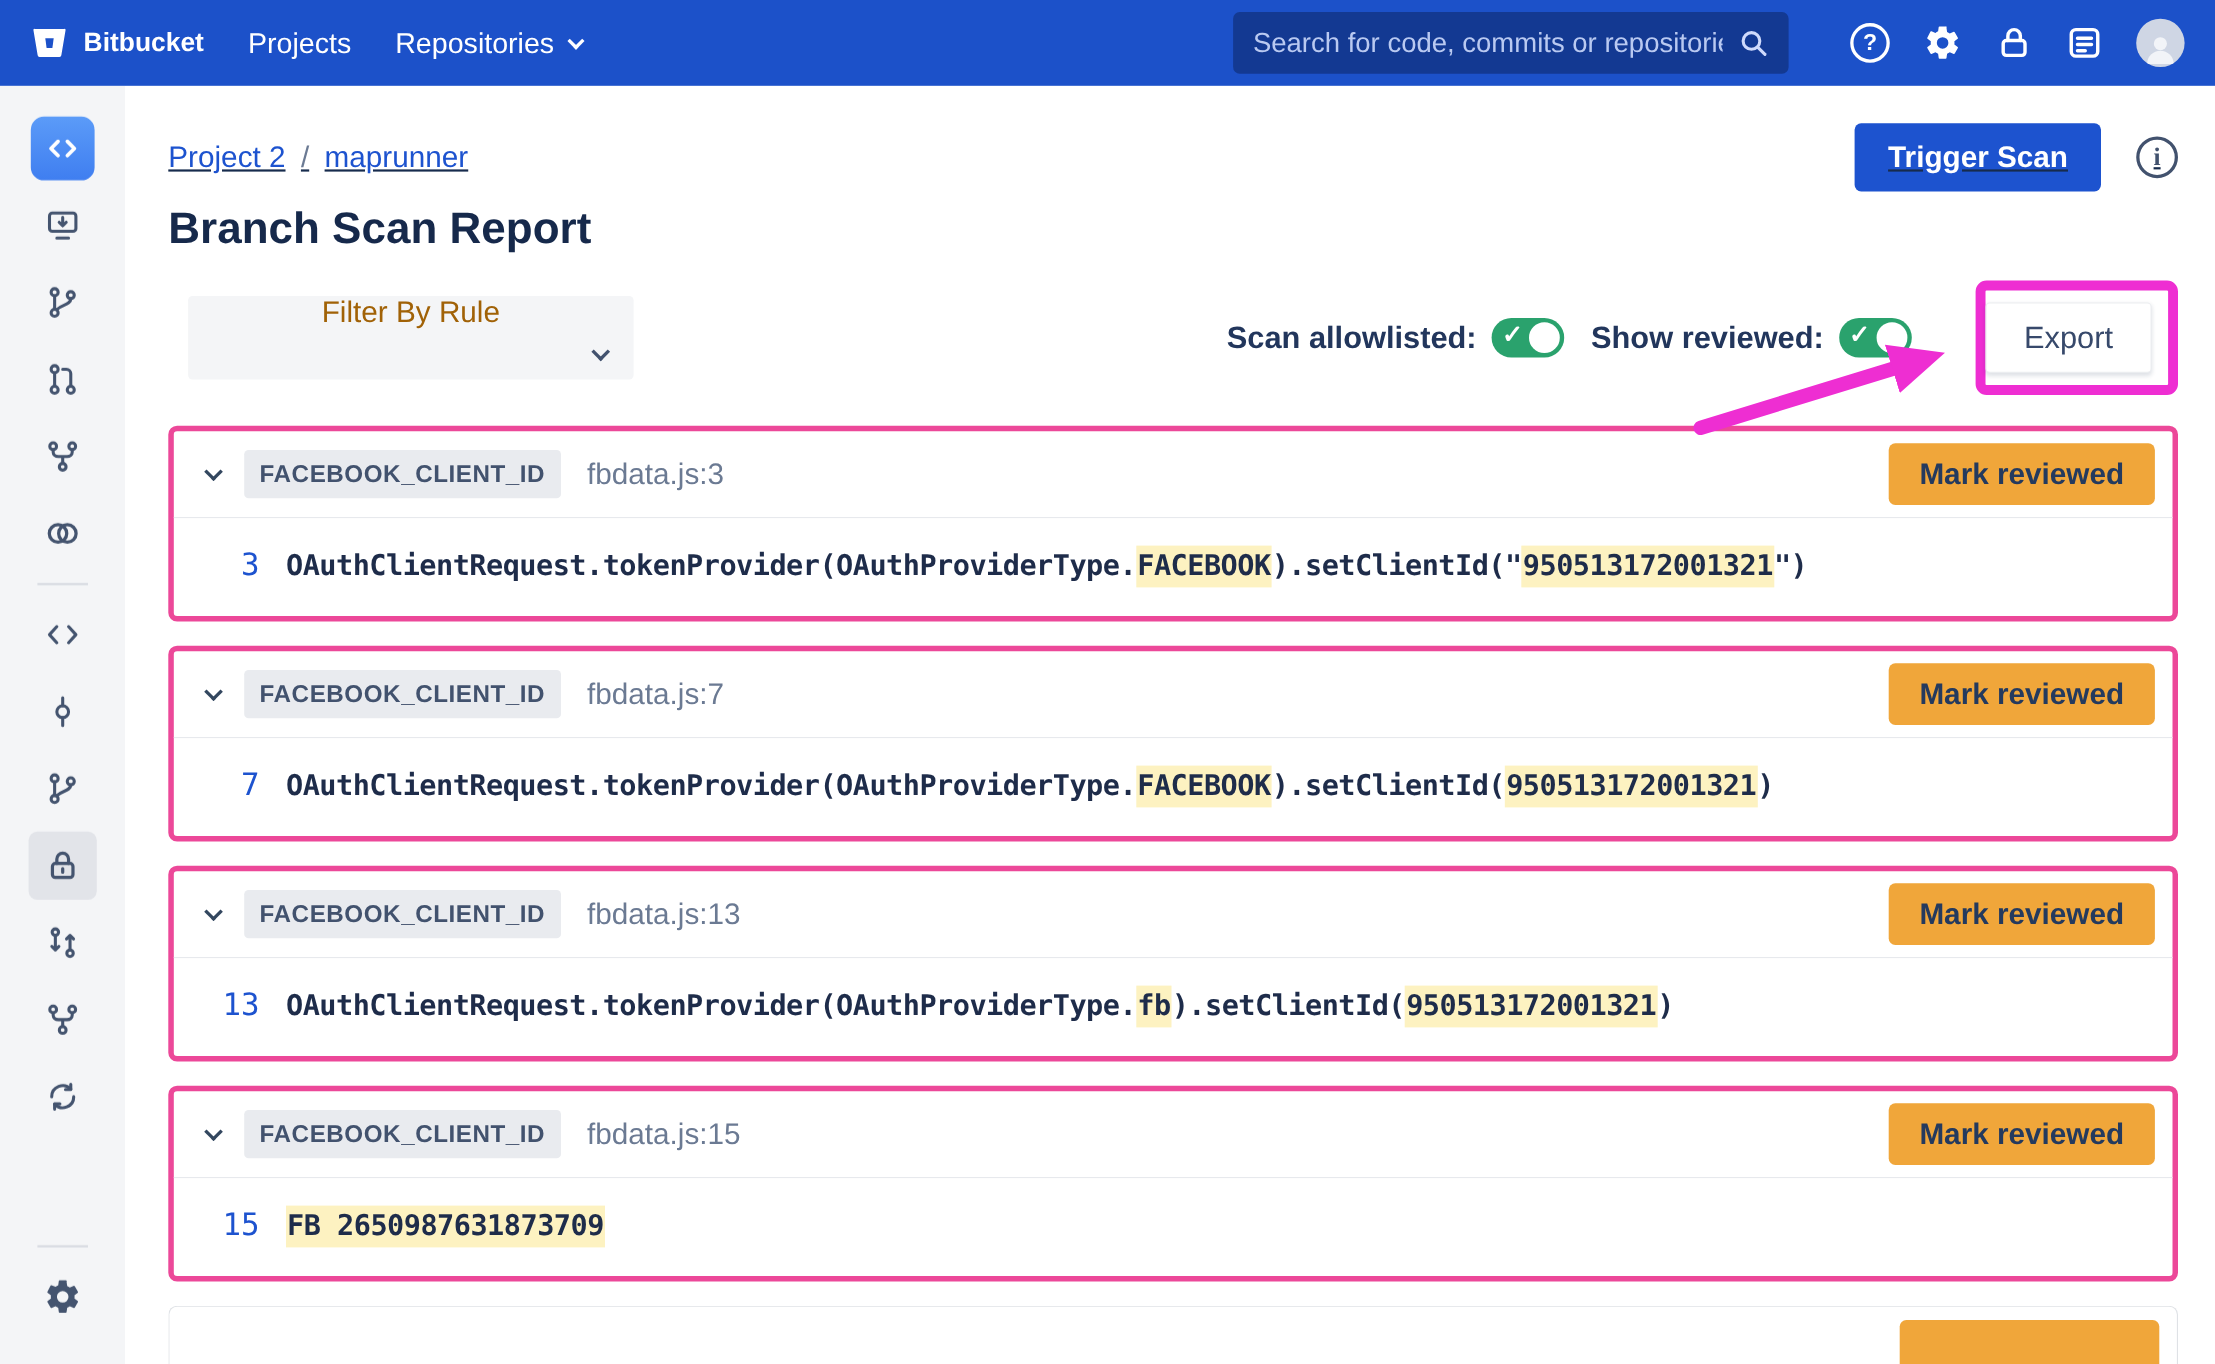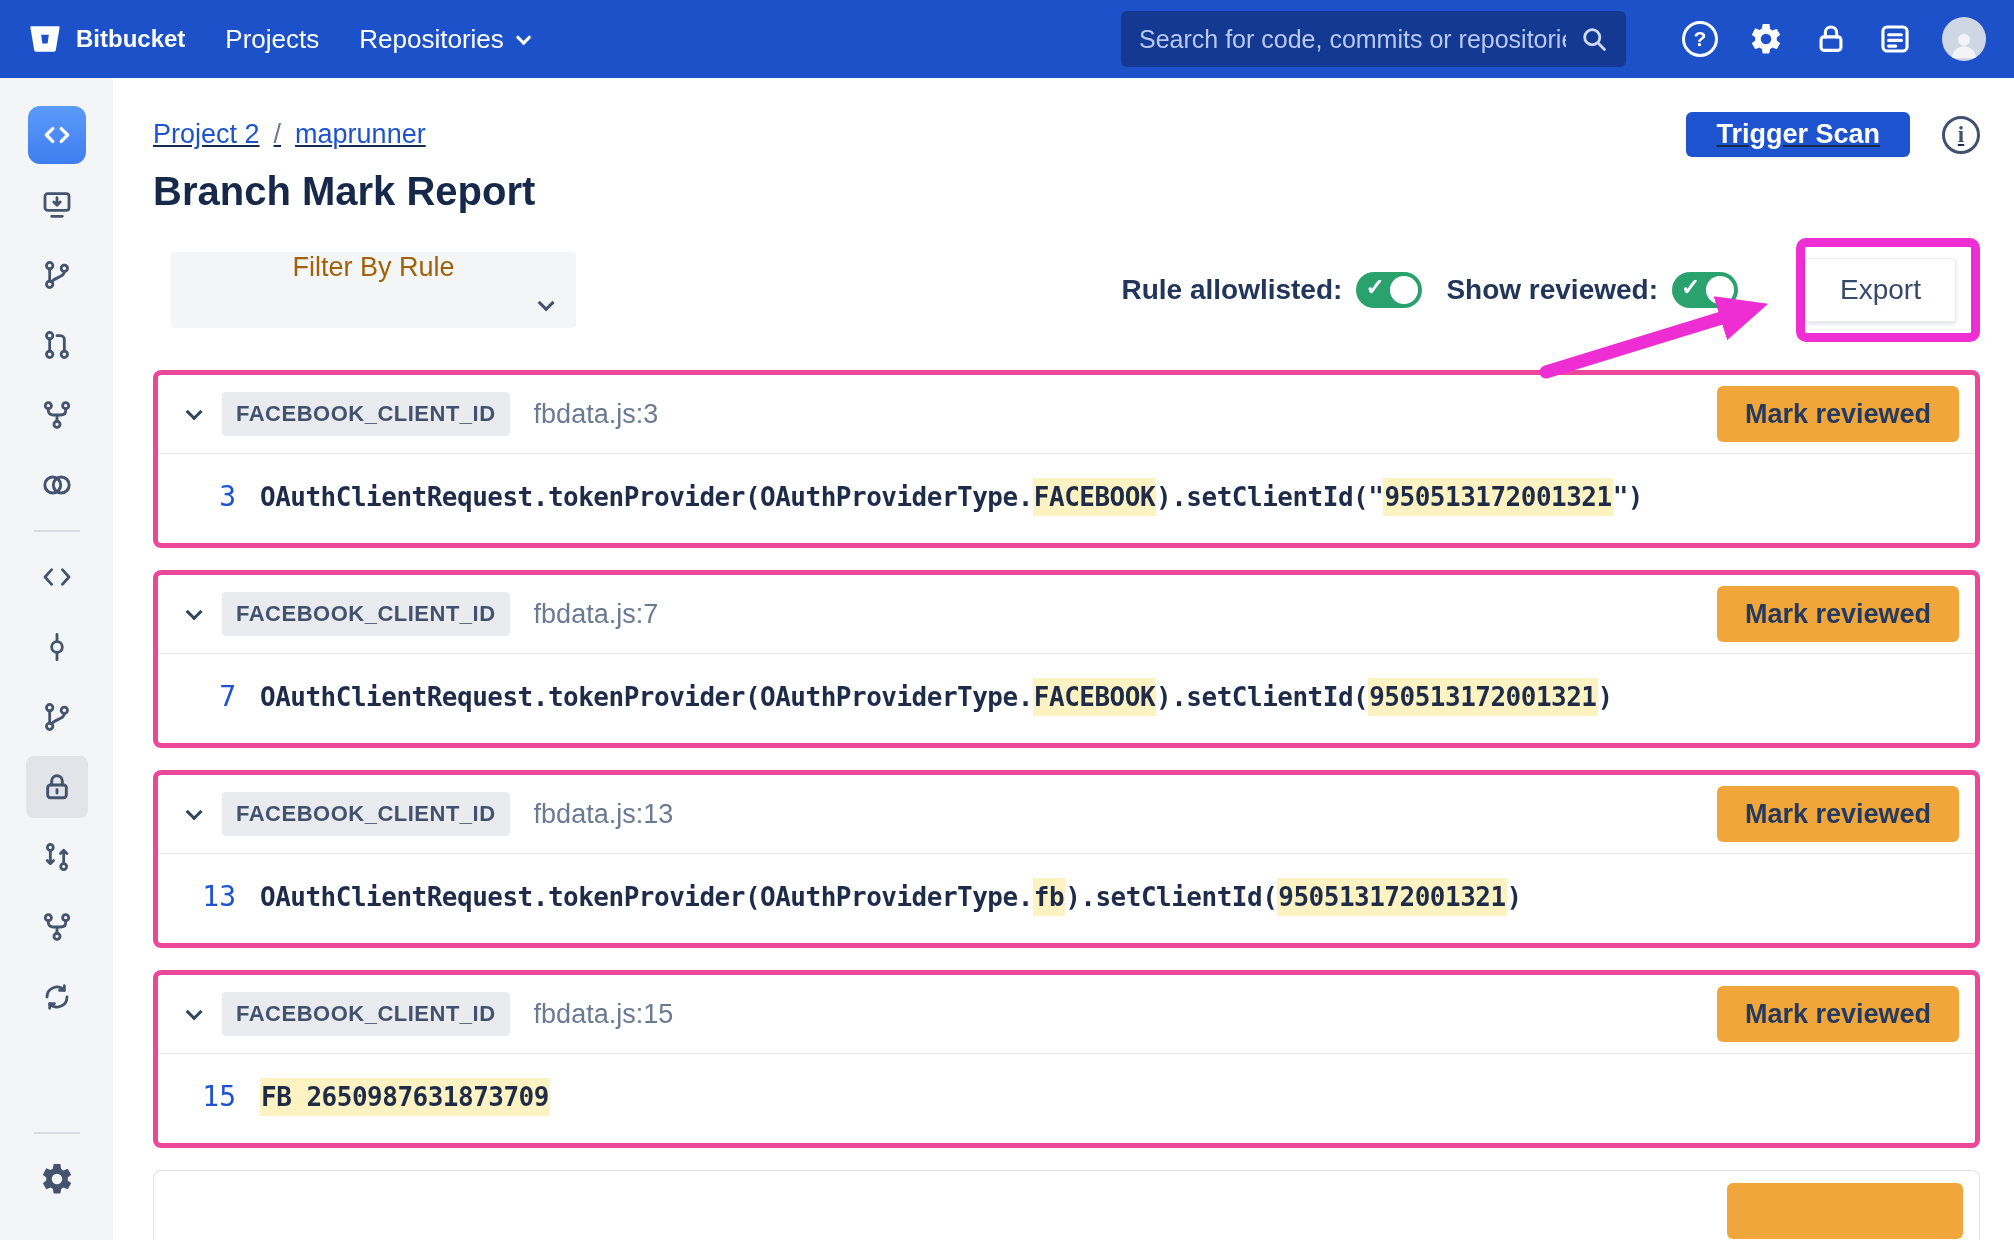--- a/index.html
+++ b/index.html
@@ -34,21 +34,21 @@
   .s-divider{width:46px;border-top:2px solid #d8dbe1;margin:10px 0;}
   .push{margin-top:auto;}
 
   
   .main{margin-left:113px;padding:0 34px 0 40px;}
   .crumb-row{margin-top:34px;display:flex;align-items:center;text-decoration:underline;}
   .crumbs{font-size:27px;display:flex;gap:14px;align-items:center;}
   .crumb-link{color:#1d53cf;cursor:pointer;}
   .crumb-sep{color:#6b7a93;}
   .trigger-btn{margin-left:auto;background:#1d53cf;color:#fff;font-size:27px;font-weight:700;
-    border:none;border-radius:6px;height:45px;padding:0 30px;cursor:pointer;font-family:inherit;}
+    border:none;border-radius:6px;height:62px;padding:0 30px;cursor:pointer;font-family:inherit;}
   .info-btn{width:38px;height:38px;border-radius:50%;border:3px solid #42526e;color:#42526e;
     font-size:23px;font-weight:700;display:flex;align-items:center;justify-content:center;
     margin-left:32px;font-family:"Liberation Serif",serif;cursor:pointer;}
   .title{font-size:40px;font-weight:700;margin-top:12px;color:#16294b;}
 
   
   .controls{margin-top:24px;display:flex;align-items:center;position:relative;}
   .dropdown{height:76px;background:#f4f5f7;border-radius:4px;display:flex;align-items:center;
     padding:0 26px;gap:16px;font-size:27px;cursor:pointer;}
   .dd-branch{width:400px;font-weight:600;color:#2a3c5c;}
@@ -245,29 +245,29 @@
   <div class="crumb-row">
     <div class="crumbs">
       <span class="crumb-link">Project 2</span>
       <span class="crumb-sep">/</span>
       <span class="crumb-link">maprunner</span>
     </div>
     <button class="trigger-btn">Trigger Scan</button>
     <span class="info-btn">i</span>
   </div>
 
-  <div class="title">Branch Mark Report</div>
+  <div class="title">Branch Scan Report</div>
 
   <div class="controls">
     <div class="dropdown dd-rule">
       <span>Filter By Rule</span>
       <span class="dd-chev"></span>
     </div>
     <span class="spacer"></span>
-    <span class="toggle-label">Rule allowlisted:</span>
+    <span class="toggle-label">Scan allowlisted:</span>
     <span class="toggle">
       <span class="check">✓</span>
       <span class="knob"></span>
     </span>
     <span class="toggle-label">Show reviewed:</span>
     <span class="toggle">
       <span class="check">✓</span>
       <span class="knob"></span>
     </span>
     <div class="export-wrap">

